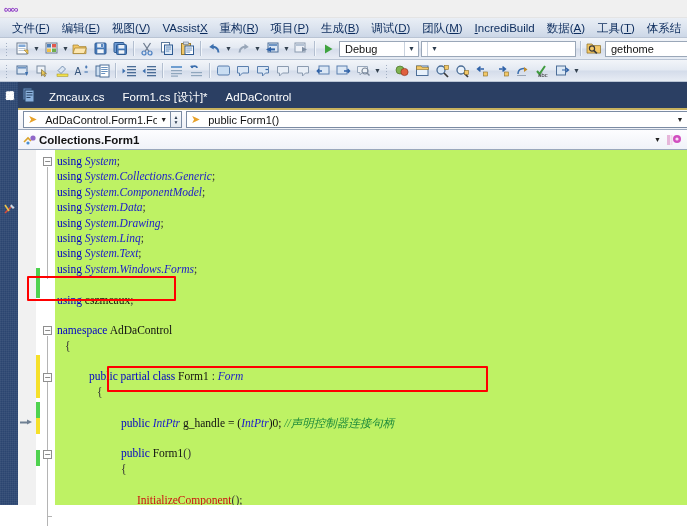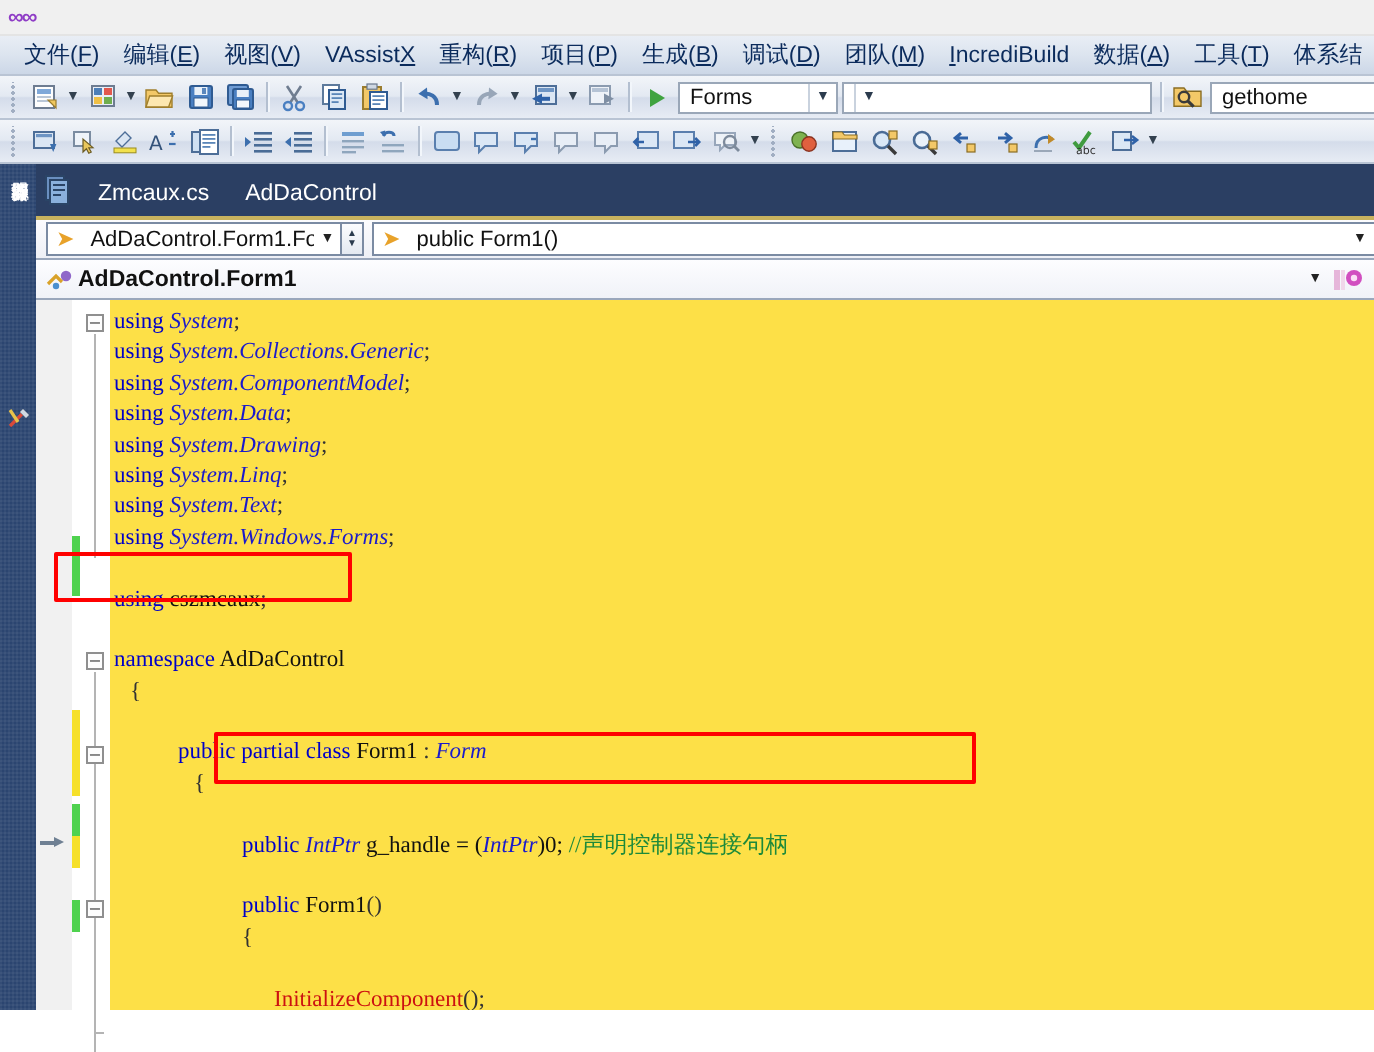--- a/index.html
+++ b/index.html
@@ -161,36 +161,36 @@
   
   #editor{
     flex:1 1 auto;display:flex;min-height:0;position:relative;
     background:#ffffff;
   }
   #indicatormargin{
     width:18px;flex:0 0 18px;background:#f1f1f1;position:relative;
   }
   #changebar{width:5px;flex:0 0 5px;background:#ffffff;position:relative;}
   #outlinemargin{width:14px;flex:0 0 14px;background:#ffffff;position:relative;}
-  #codearea{flex:1 1 auto;position:relative;overflow:hidden;background:#fde047;}
+  #codearea{flex:1 1 auto;position:relative;overflow:hidden;background:#bef264;}
   .code{
     font-family:"Liberation Serif", serif;
     font-size:11.5px;
     line-height:15.4px;
     color:#00009f;
     white-space:pre;
     position:absolute;left:0;top:0;
     padding-left:2px;
   }
   .ln{height:15.4px;white-space:pre;}
   .kw{color:#0000c8;}
   .typ{color:#1a1acc;font-style:italic;}
   .id{color:#111111;}
   .pun{color:#333333;}
-  .cmt{color:#1d8a3a;}
+  .cmt{color:#1d8a3a;font-style:italic;}
   .err{color:#cc1111;}
   
   .obox{
     position:absolute;left:2px;width:9px;height:9px;
     border:1px solid #8f8f8f;background:#fdfdfd;
     box-sizing:border-box;
     font-size:8px;line-height:7px;text-align:center;color:#555;
     font-family:"DejaVu Sans", sans-serif;
   }
   .oline{position:absolute;left:6px;width:1px;background:#b4b4b4;}
@@ -348,21 +348,21 @@
 
   <div class="tb-sep"></div>
 
   <div class="tb-btn">
     <svg class="gi" width="14" height="14" viewBox="0 0 14 14">
       <path d="M4 2.5 L11.5 7 L4 11.5 Z" fill="#3fa33f"></path>
     </svg>
   </div>
 
   <div class="combo" id="cfgcombo" style="width:80px;">
-    <span class="cval">Forms</span>
+    <span class="cval">Debug</span>
     <span class="carr">▼</span>
   </div>
 
   <div class="combo" id="pltcombo" style="width:155px;">
     <span class="carr">▼</span>
   </div>
 
   <div class="tb-sep"></div>
 
   <div class="tb-btn">
@@ -596,20 +596,23 @@
           <rect x="3" y="3" width="9" height="12" fill="#8ab0dc" stroke="#2a4466"></rect>
           <rect x="4.5" y="5" width="6" height="1" fill="#2a4466"></rect>
           <rect x="4.5" y="7.5" width="6" height="1" fill="#2a4466"></rect>
           <rect x="4.5" y="10" width="4" height="1" fill="#2a4466"></rect>
         </svg>
       </div>
       <div class="tab">
         <span>Zmcaux.cs</span>
       </div>
       <div class="tab">
+        <span>Form1.cs [设计]*</span>
+      </div>
+      <div class="tab">
         <span>AdDaControl</span>
       </div>
     </div>
 
     <div id="navbar">
       <div class="navcombo" style="width:148px;">
         <span class="narrowicon">➤</span>
         <span class="nval">AdDaControl.Form1.Forr</span>
         <span class="narr">▼</span>
       </div>
@@ -625,21 +628,21 @@
     </div>
 
     <div id="classbar">
       <span style="margin-right:2px;display:inline-flex;">
         <svg width="14" height="12" viewBox="0 0 14 12">
           <path d="M1 8 L5 4 L8 7" stroke="#d9a22a" stroke-width="1.6" fill="none"></path>
           <circle cx="10" cy="4" r="2.6" fill="#8f67c9"></circle>
           <circle cx="5" cy="9" r="1.6" fill="#4a8fd0"></circle>
         </svg>
       </span>
-      <span>AdDaControl.Form1</span>
+      <span>Collections.Form1</span>
       <span class="classdd">
         <span style="font-size:7px;color:#222;padding-right:6px;">▼</span>
         <span style="display:inline-flex;padding-right:4px;">
           <svg width="16" height="14" viewBox="0 0 16 14">
             <rect x="0" y="2" width="3" height="10" fill="#e6b6da"></rect>
             <rect x="3.5" y="2" width="2" height="10" fill="#f0d8ea"></rect>
             <circle cx="10" cy="6" r="4" fill="#d14fc0"></circle>
             <circle cx="10" cy="6" r="1.6" fill="#fbdff6"></circle>
           </svg>
         </span>

